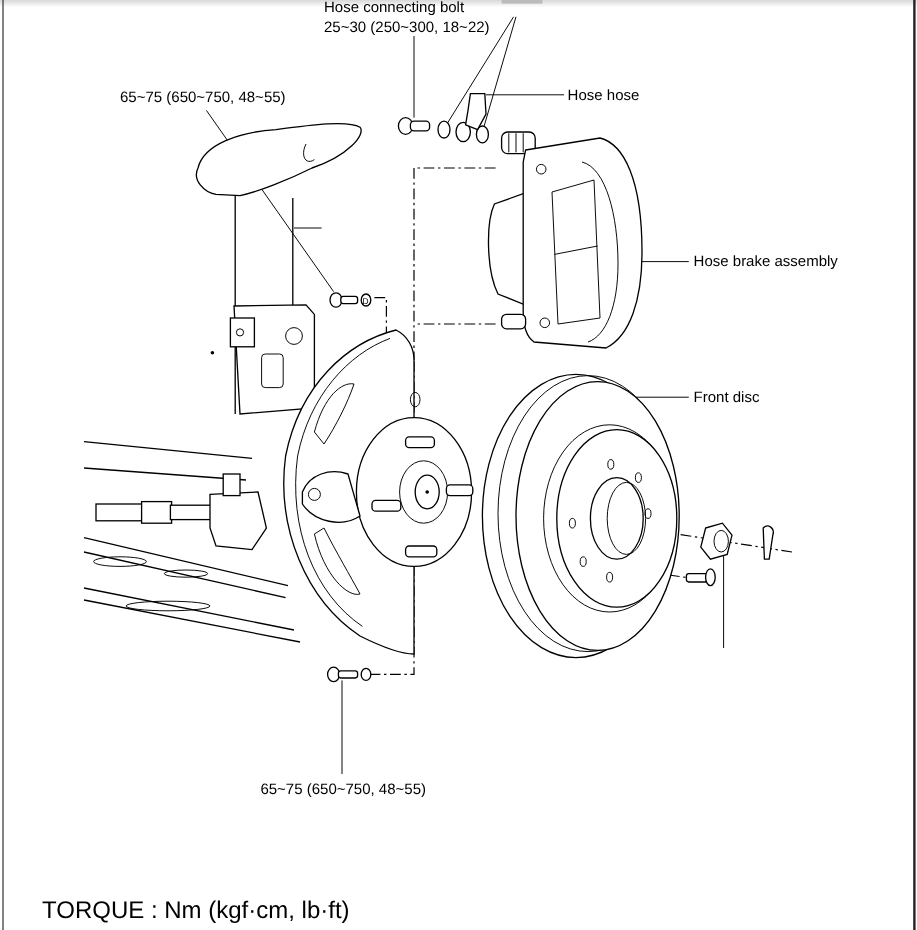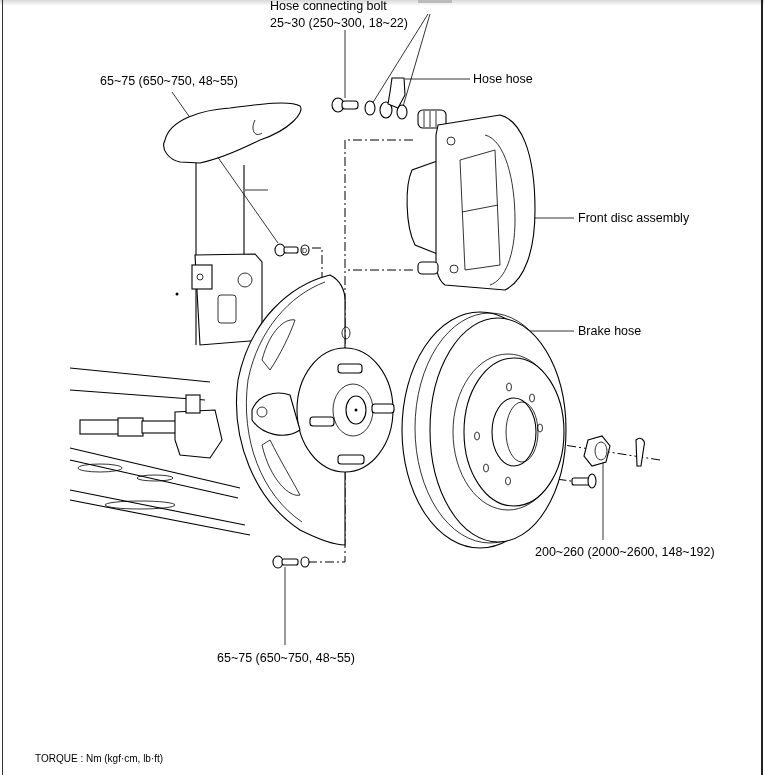--- a/index.html
+++ b/index.html
@@ -170,18 +170,17 @@
     <g>
       <rect class="fillw" x="572" y="478" width="18" height="7" rx="2"></rect>
       <ellipse class="fillw" cx="592" cy="481" rx="4" ry="7"></ellipse>
     </g>
   </svg>
 
   <div class="lbl" style="left:270px; top:-1px;">Hose connecting bolt</div>
   <div class="lbl b" style="left:270px; top:16px;">25~30 (250~300, 18~22)</div>
   <div class="lbl" style="left:473px; top:72px;">Hose hose</div>
   <div class="lbl b" style="left:100px; top:74px;">65~75 (650~750, 48~55)</div>
-  <div class="lbl" style="left:578px; top:211px;">Front disc assembly</div>
-  <div class="lbl" style="left:578px; top:324px;">Brake hose</div>
-  <div class="lbl b" style="left:535px; top:545px;">200~260 (2000~2600, 148~192)</div>
+  <div class="lbl" style="left:578px; top:211px;">Hose brake assembly</div>
+  <div class="lbl" style="left:578px; top:324px;">Front disc</div>
   <div class="lbl b" style="left:217px; top:651px;">65~75 (650~750, 48~55)</div>
-  <div class="lbl b" style="left:35px; top:752px; font-size:10px;">TORQUE : Nm (kgf·cm, lb·ft)</div>
+  <div class="lbl b" style="left:35px; top:752px; font-size:20px;">TORQUE : Nm (kgf·cm, lb·ft)</div>
 </div>
 
 </body></html>

